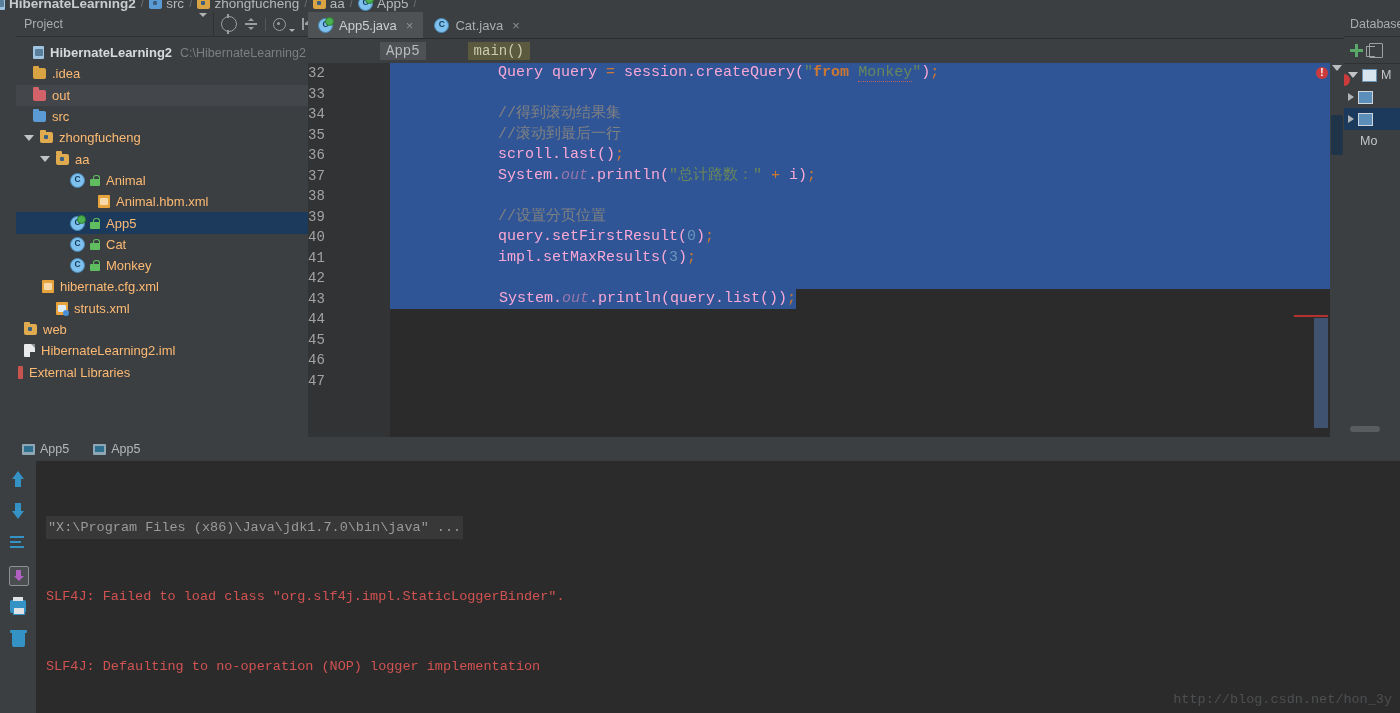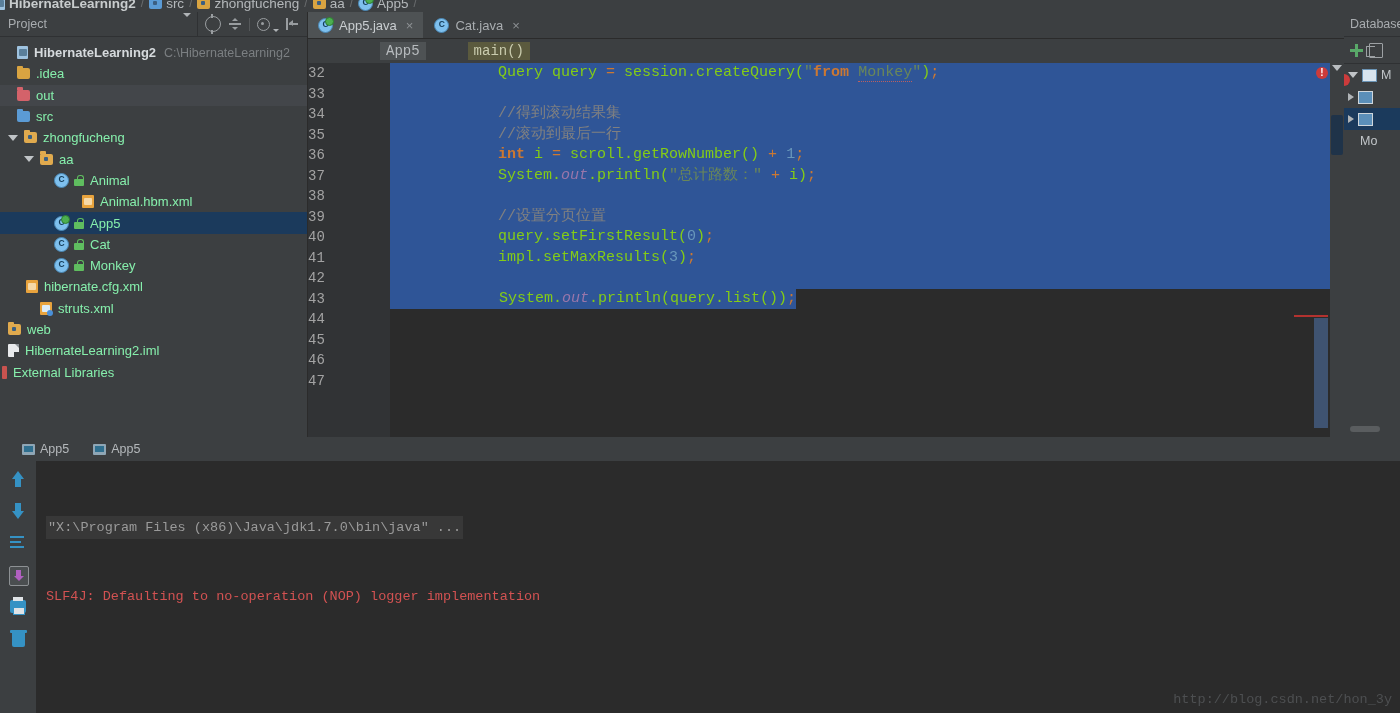--- a/index.html
+++ b/index.html
@@ -51,21 +51,21 @@
   .ic-file{width:11px;height:13px;background:#e8eaec;border-radius:1px;}
   .ic-file .corner{position:absolute;right:0;top:0;border-left:4px solid transparent;border-top:4px solid #8b9196;}
   .ic-file .sq{position:absolute;right:0px;bottom:0px;width:5px;height:5px;background:#3b3f41;}
   .ic-mod{width:11px;height:13px;background:#9fc3e0;border-radius:1px;}
   .ic-mod .lk{position:absolute;left:1.5px;top:3px;width:8px;height:7px;background:#5a7f9b;border-radius:1px;}
   .ic-lib{width:5px;height:13px;background:#c9534f;border-radius:1px;}
   .ic-lib:after{content:"";position:absolute;left:5px;top:0;width:0px;height:13px;}
 
   
   .project-panel{
-    position:absolute;left:0;top:12px;width:308px;height:425px;
+    position:absolute;left:16px;top:12px;width:308px;height:425px;
     background:#3c3f41;border-right:1px solid #2b2b2b;
     box-sizing:border-box;
   }
   .pp-header{
     height:24px;display:flex;align-items:center;
     padding-left:8px;border-bottom:1px solid #2f3133;
     background:#3c3f41;
   }
   .pp-title{font-size:12.5px;color:#a9adb0;}
   .pp-caret{margin-left:auto;margin-right:6px;}
@@ -85,21 +85,21 @@
   .tool.hide:after{content:"";position:absolute;left:3px;top:6px;width:9px;height:1.6px;background:#aeb2b5;}
   .tool.hide .ar{position:absolute;left:3px;top:3.2px;border-top:3.5px solid transparent;border-bottom:3.5px solid transparent;border-right:4px solid #aeb2b5;}
   .vsep{width:1px;height:13px;background:#55585a;}
 
   .tree{padding-top:5px;font-size:13px;}
   .tree-row{display:flex;align-items:center;height:21.3px;padding-left:4px;white-space:nowrap;cursor:default;}
   .tree-row.selected{background:#1b3a5c;}
   .tree-row.hover{background:#43464a;}
   .tw{width:13px;display:flex;align-items:center;justify-content:center;}
   .tri-dn{width:0;height:0;border-left:5px solid transparent;border-right:5px solid transparent;border-top:6px solid #c0c4c7;}
-  .tree-lbl{margin-left:6px;color:#86efac;}
+  .tree-lbl{margin-left:6px;color:#fdba74;}
   .tree-lbl.bold{font-weight:bold;color:#d6dadd;}
   .tree-path{margin-left:8px;color:#7b7f82;font-size:12.5px;}
 
   
   .editor-area{position:absolute;left:308px;top:12px;width:1036px;height:425px;background:#2b2b2b;}
   .tabs{height:26px;background:#3c3f41;display:flex;align-items:stretch;border-bottom:1px solid #2b2b2b;}
   .tab{display:flex;align-items:center;gap:6px;padding:0 10px;background:#4e5254;
        border-right:1px solid #3c3f41;font-size:13px;color:#c9cdd0;position:relative;}
   .tab.inactive{background:#3c3f41;color:#a9adb0;}
   .tab-close{color:#8d9194;font-size:13px;margin-left:3px;}
@@ -113,21 +113,21 @@
   .code-wrap{position:relative;height:375px;background:#2b2b2b;overflow:hidden;}
   .gutter{position:absolute;left:0;top:0;width:72px;height:100%;background:#313335;border-right:1px solid #444;}
   .gline{height:20.5px;line-height:20.5px;text-align:left;padding-right:9px;
          font-family:"Liberation Mono",monospace;font-size:14px;color:#a3a3a3;}
   .folds{position:absolute;left:72px;top:0;width:10px;height:100%;background:#313335;}
   .code{position:absolute;left:82px;top:0;right:0;height:100%;
         font-family:"Liberation Mono",monospace;font-size:15px;}
   .cline{height:20.5px;line-height:20.5px;white-space:pre;padding-left:0;}
   .cline .sel{background:#2f5597;display:inline-block;min-width:1256px;padding-left:1px;}
   .cline.selfull{background:#2f5597;}
-  .tk-def{color:#84cc16;text-align:center;}
+  .tk-def{color:#f9a8d4;text-align:center;}
   .tk-kw{color:#cc7832;font-weight:bold;}
   .tk-str{color:#6a8759;}
   .tk-strb{color:#cc7832;font-weight:bold;}
   .tk-num{color:#6897bb;}
   .tk-cmt{color:#808080;}
   .tk-semi{color:#cc7832;}
   .tk-static{color:#9876aa;font-style:italic;}
   .tk-warn{border-bottom:1px dotted #bc6060;}
 
   .scroll-col{position:absolute;right:0;top:0;width:14px;height:100%;background:#3c3f41;}
@@ -420,21 +420,21 @@
         <div class="gline">47</div>
       </div>
 
       <div class="folds"></div>
 
       <div class="code">
         <div class="cline selfull"><span class="tk-def">            Query query </span><span class="tk-semi">=</span><span class="tk-def"> session.createQuery(</span><span class="tk-str">"</span><span class="tk-strb">from </span><span class="tk-str tk-warn">Monkey</span><span class="tk-str">"</span><span class="tk-def">)</span><span class="tk-semi">;</span></div>
         <div class="cline selfull"> </div>
         <div class="cline selfull"><span class="tk-cmt">            //得到滚动结果集</span></div>
         <div class="cline selfull"><span class="tk-cmt">            //滚动到最后一行</span></div>
-        <div class="cline selfull"><span class="tk-kw">            int</span><span class="tk-def"> i </span><span class="tk-semi">=</span><span class="tk-def"> scroll.getRowNumber() </span><span class="tk-semi">+</span><span class="tk-num"> 1</span><span class="tk-semi">;</span></div>
+        <div class="cline selfull"><span class="tk-def">            scroll.last()</span><span class="tk-semi">;</span></div>
         <div class="cline selfull"><span class="tk-def">            System.</span><span class="tk-static">out</span><span class="tk-def">.println(</span><span class="tk-str">"总计路数："</span><span class="tk-semi"> + </span><span class="tk-def">i)</span><span class="tk-semi">;</span></div>
         <div class="cline selfull"> </div>
         <div class="cline selfull"><span class="tk-cmt">            //设置分页位置</span></div>
         <div class="cline selfull"><span class="tk-def">            query.setFirstResult(</span><span class="tk-num">0</span><span class="tk-def">)</span><span class="tk-semi">;</span></div>
         <div class="cline selfull"><span class="tk-def">            impl.setMaxResults(</span><span class="tk-num">3</span><span class="tk-def">)</span><span class="tk-semi">;</span></div>
         <div class="cline selfull"> </div>
         <div class="cline"><span class="sel" style="min-width:0"><span class="tk-def">            System.</span><span class="tk-static">out</span><span class="tk-def">.println(query.list())</span><span class="tk-semi">;</span></span></div>
         <div class="cline"> </div>
         <div class="cline"> </div>
       </div>
@@ -516,20 +516,21 @@
       <span class="ctool">
           <span class="printer"></span>
         </span>
       <span class="ctool">
           <span class="trash"></span>
         </span>
     </div>
 
     <div class="out">
       <div><span class="o-dim">"X:\Program Files (x86)\Java\jdk1.7.0\bin\java" ...</span></div>
+      <div class="o-err">SLF4J: Failed to load class "org.slf4j.impl.StaticLoggerBinder".</div>
       <div class="o-err">SLF4J: Defaulting to no-operation (NOP) logger implementation</div>
       
       
       
       
       
       
       
     </div>
 

